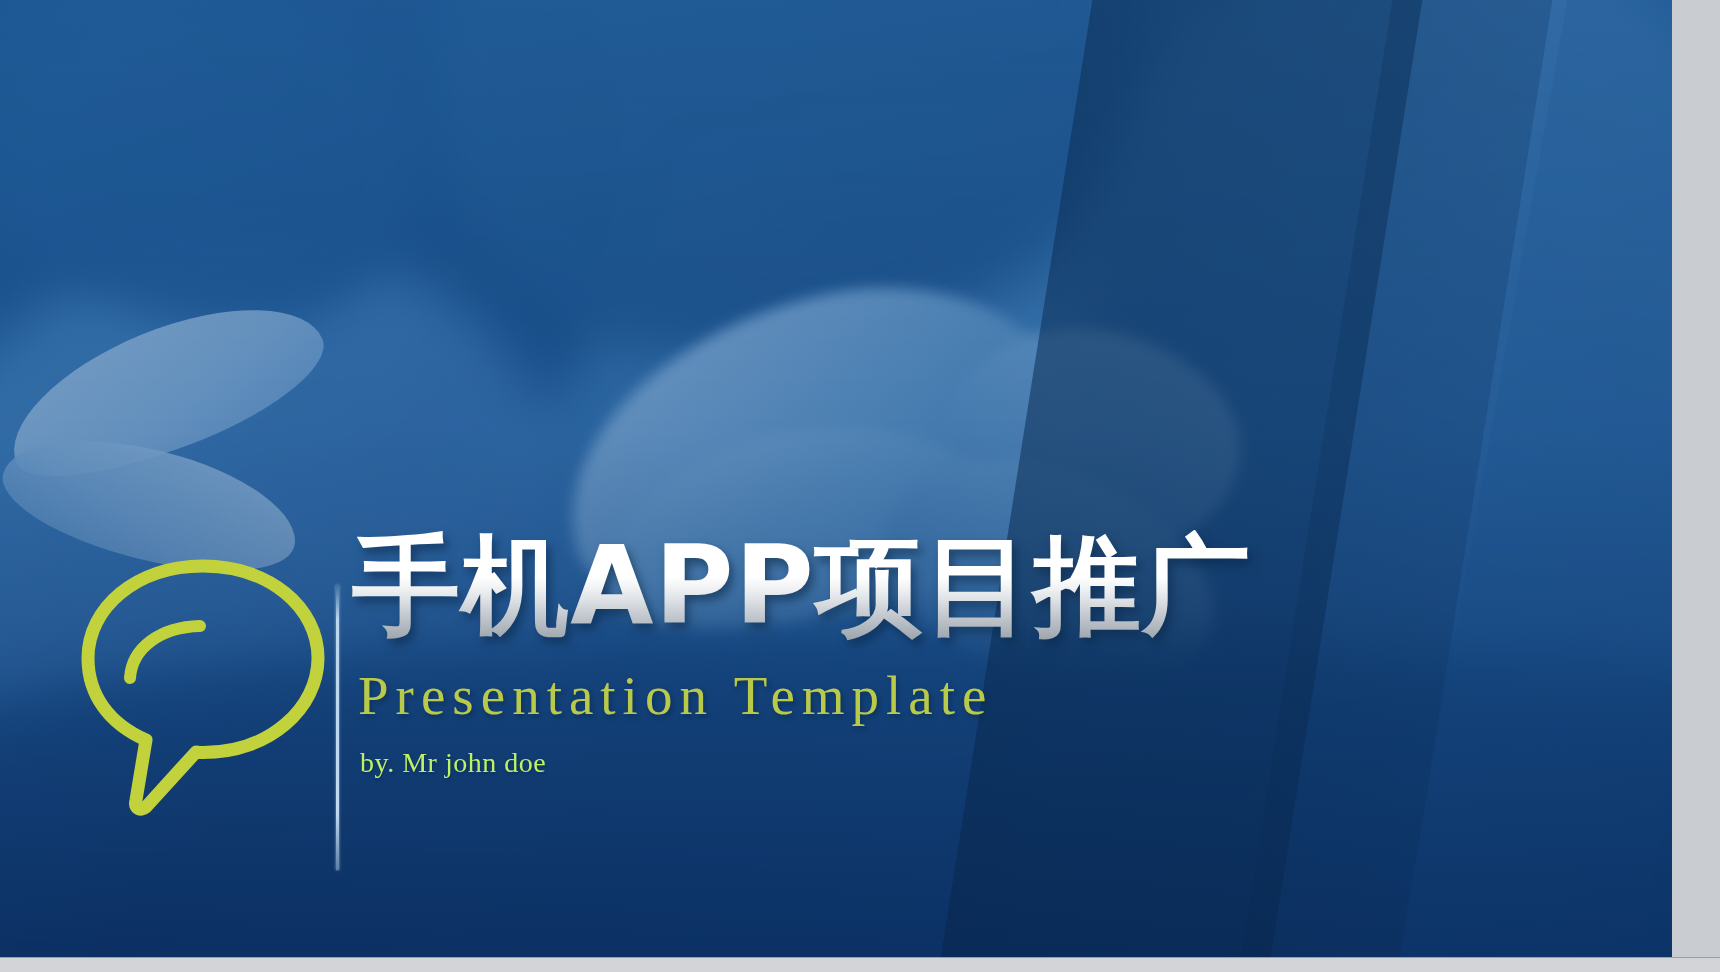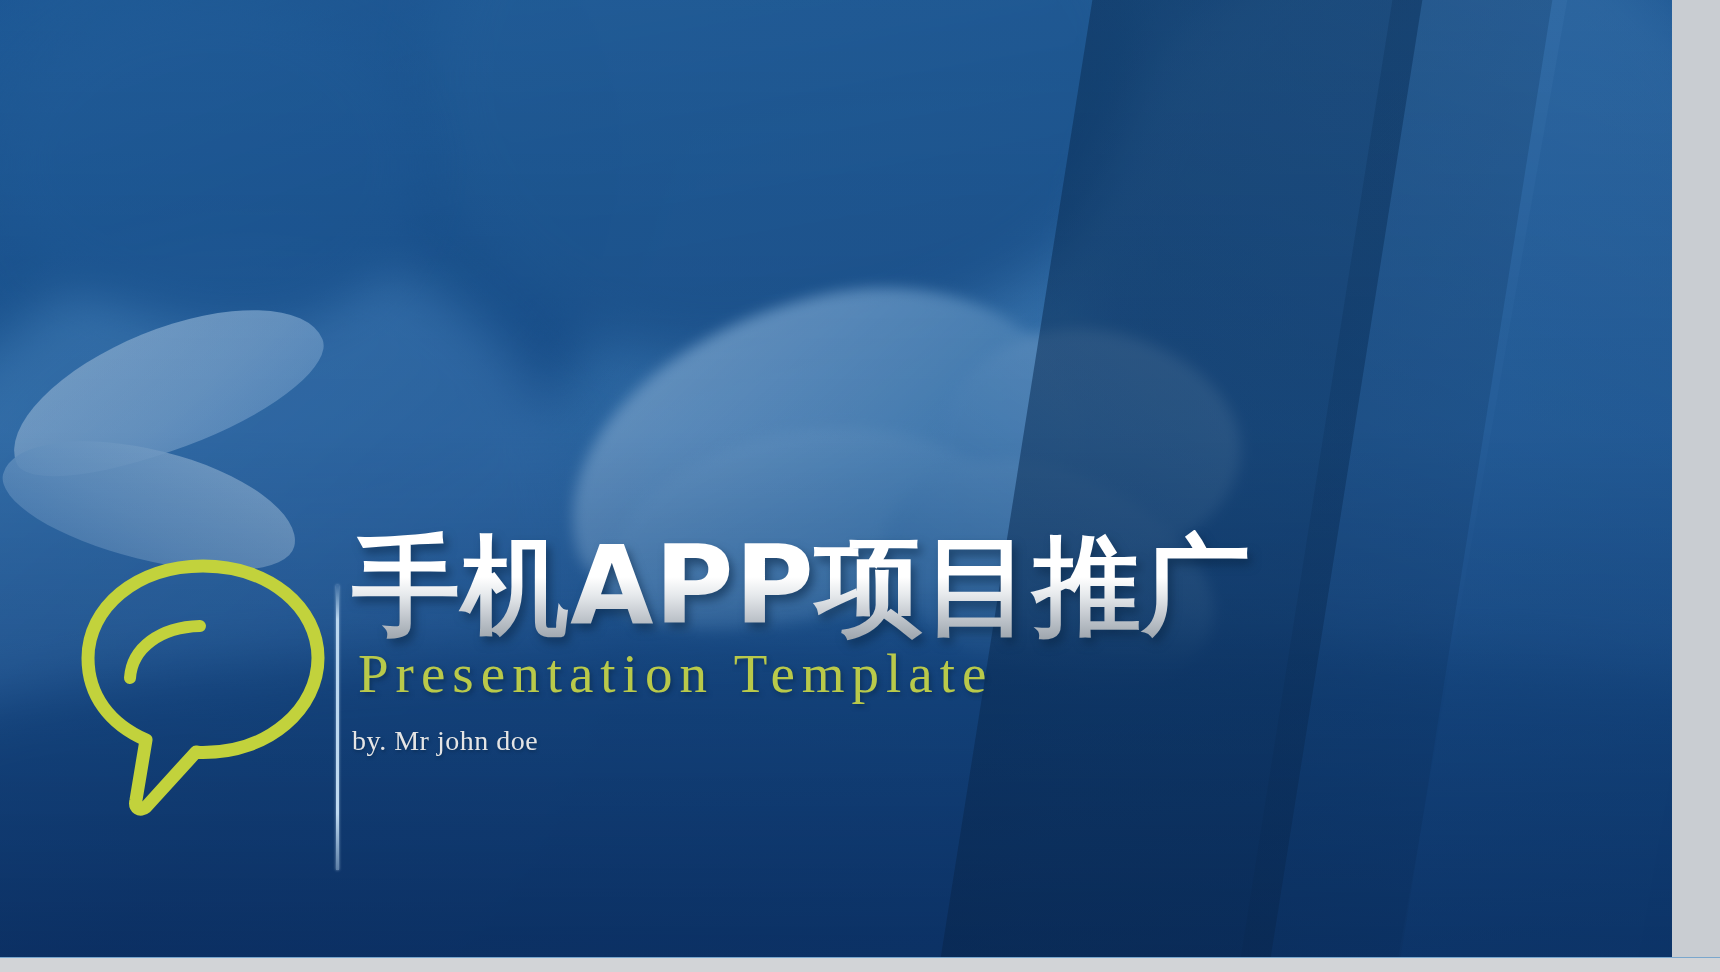--- a/index.html
+++ b/index.html
@@ -185,29 +185,30 @@
     filter:drop-shadow(4px 6px 5px rgba(8,36,68,.55));
     white-space:nowrap;
   }
 
   .subtitle{
     font-family:"Liberation Serif", serif;
     font-size:55px;
     letter-spacing:7px;
     color:#b9c94a;
     padding-left:22px;
+    margin-top:22px;
     text-shadow:2px 3px 4px rgba(8,38,70,.5);
     white-space:nowrap;
   }
 
   .byline{
     font-family:"Liberation Serif", serif;
     font-size:28px;
-    color:#e5e5e5;
-    padding-left:16px;
+    color:#bef264;
+    padding-left:24px;
     margin-top:20px;
     letter-spacing:.5px;
     text-shadow:1px 2px 3px rgba(8,38,70,.55);
     white-space:nowrap;
   }
 
   
   .bottom-bar{
     position:absolute;
     left:0; top:957px;

